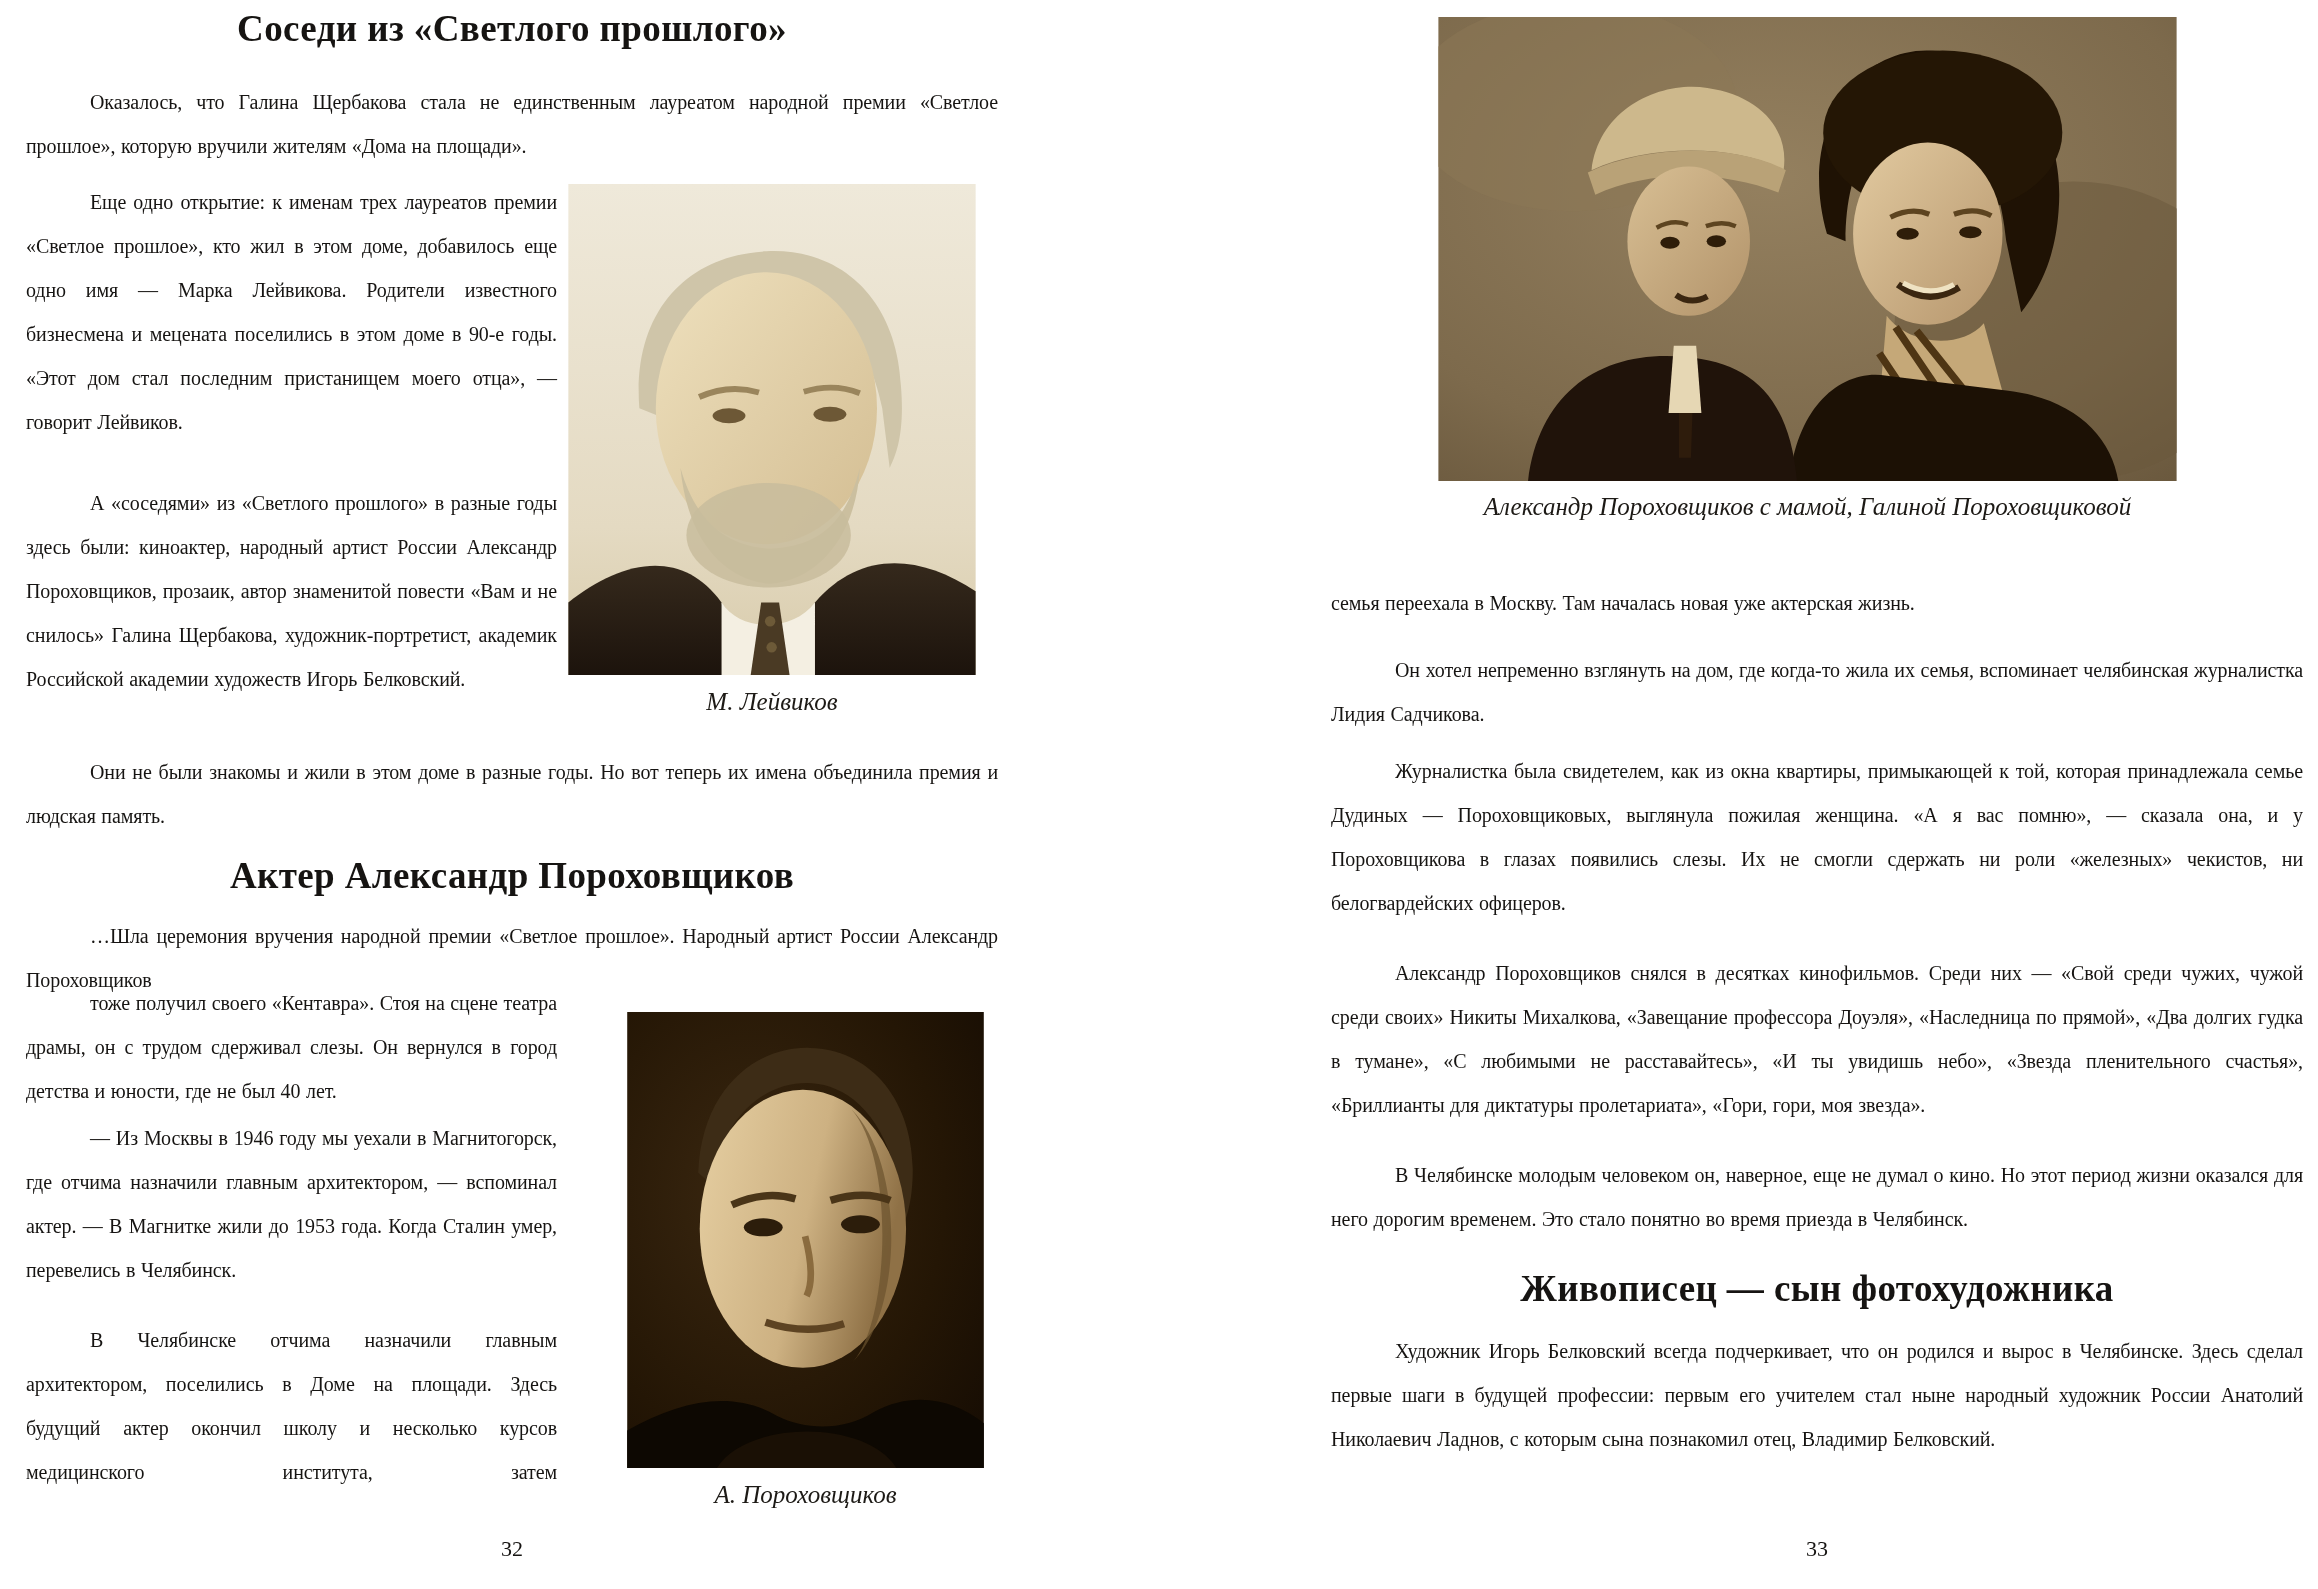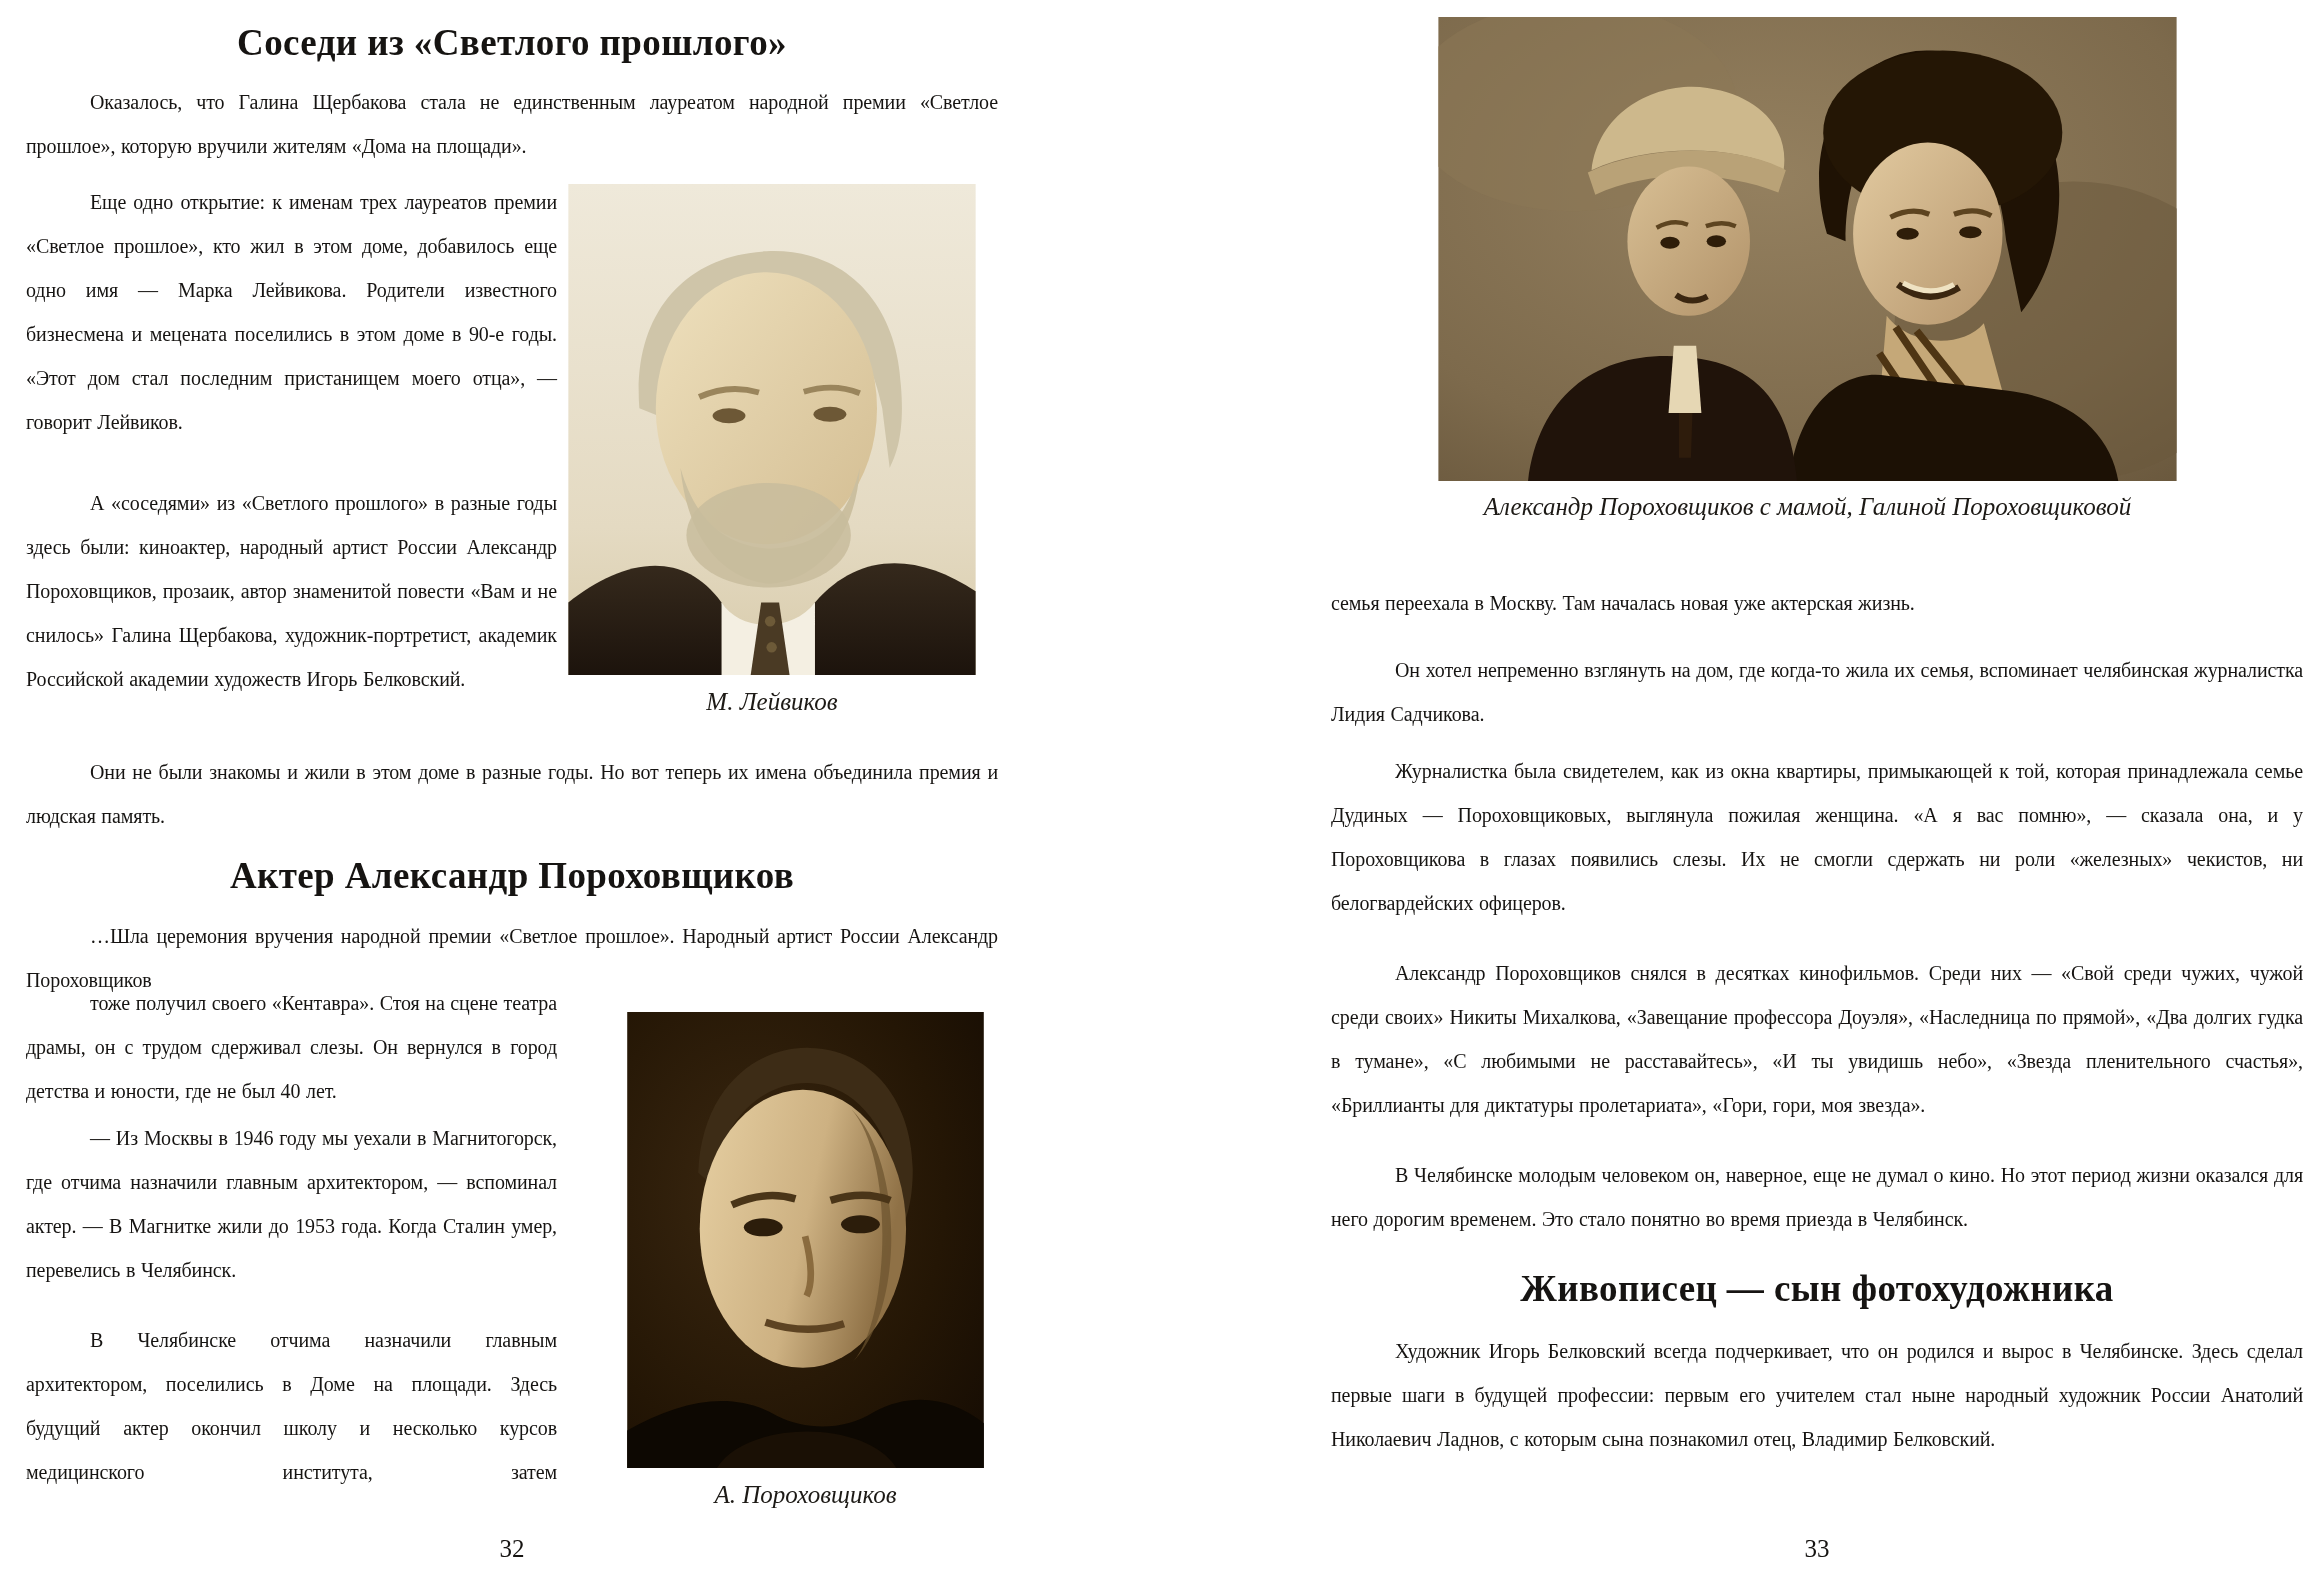--- a/index.html
+++ b/index.html
@@ -56,32 +56,32 @@
     text-align: center;
     font-style: italic;
     font-size: 25px;
     line-height: 31px;
     color: #1d1a16;
   }
   .pagenum {
     position: absolute;
     width: 100%;
     text-align: center;
-    font-size: 25px;
+    font-size: 22px;
     line-height: 34px;
   }
 </style>
 </head>
 <body>
 
 <div class="canvas">
 
   <div class="page page-left">
 
-    <h1 class="head block" style="top:20px;">Соседи из «Светлого прошлого»</h1>
+    <h1 class="head block" style="top:6px;">Соседи из «Светлого прошлого»</h1>
 
     <p class="body wide indent block" style="top:80px;">Оказалось, что Галина Щербакова стала не единственным лауреатом народной премии «Светлое прошлое», которую вручили жителям «Дома на площади».</p>
 
     <figure style="left:542px; top:184px; width:408px;">
       <svg class="photo-frame" width="408" height="491" viewBox="0 0 545 657">
         <defs>
           <linearGradient id="l1bg" x1="0" y1="0" x2="0" y2="1">
             <stop offset="0" stop-color="#efe9da"></stop>
             <stop offset="0.7" stop-color="#e4dac2"></stop>
             <stop offset="1" stop-color="#d8cbab"></stop>

